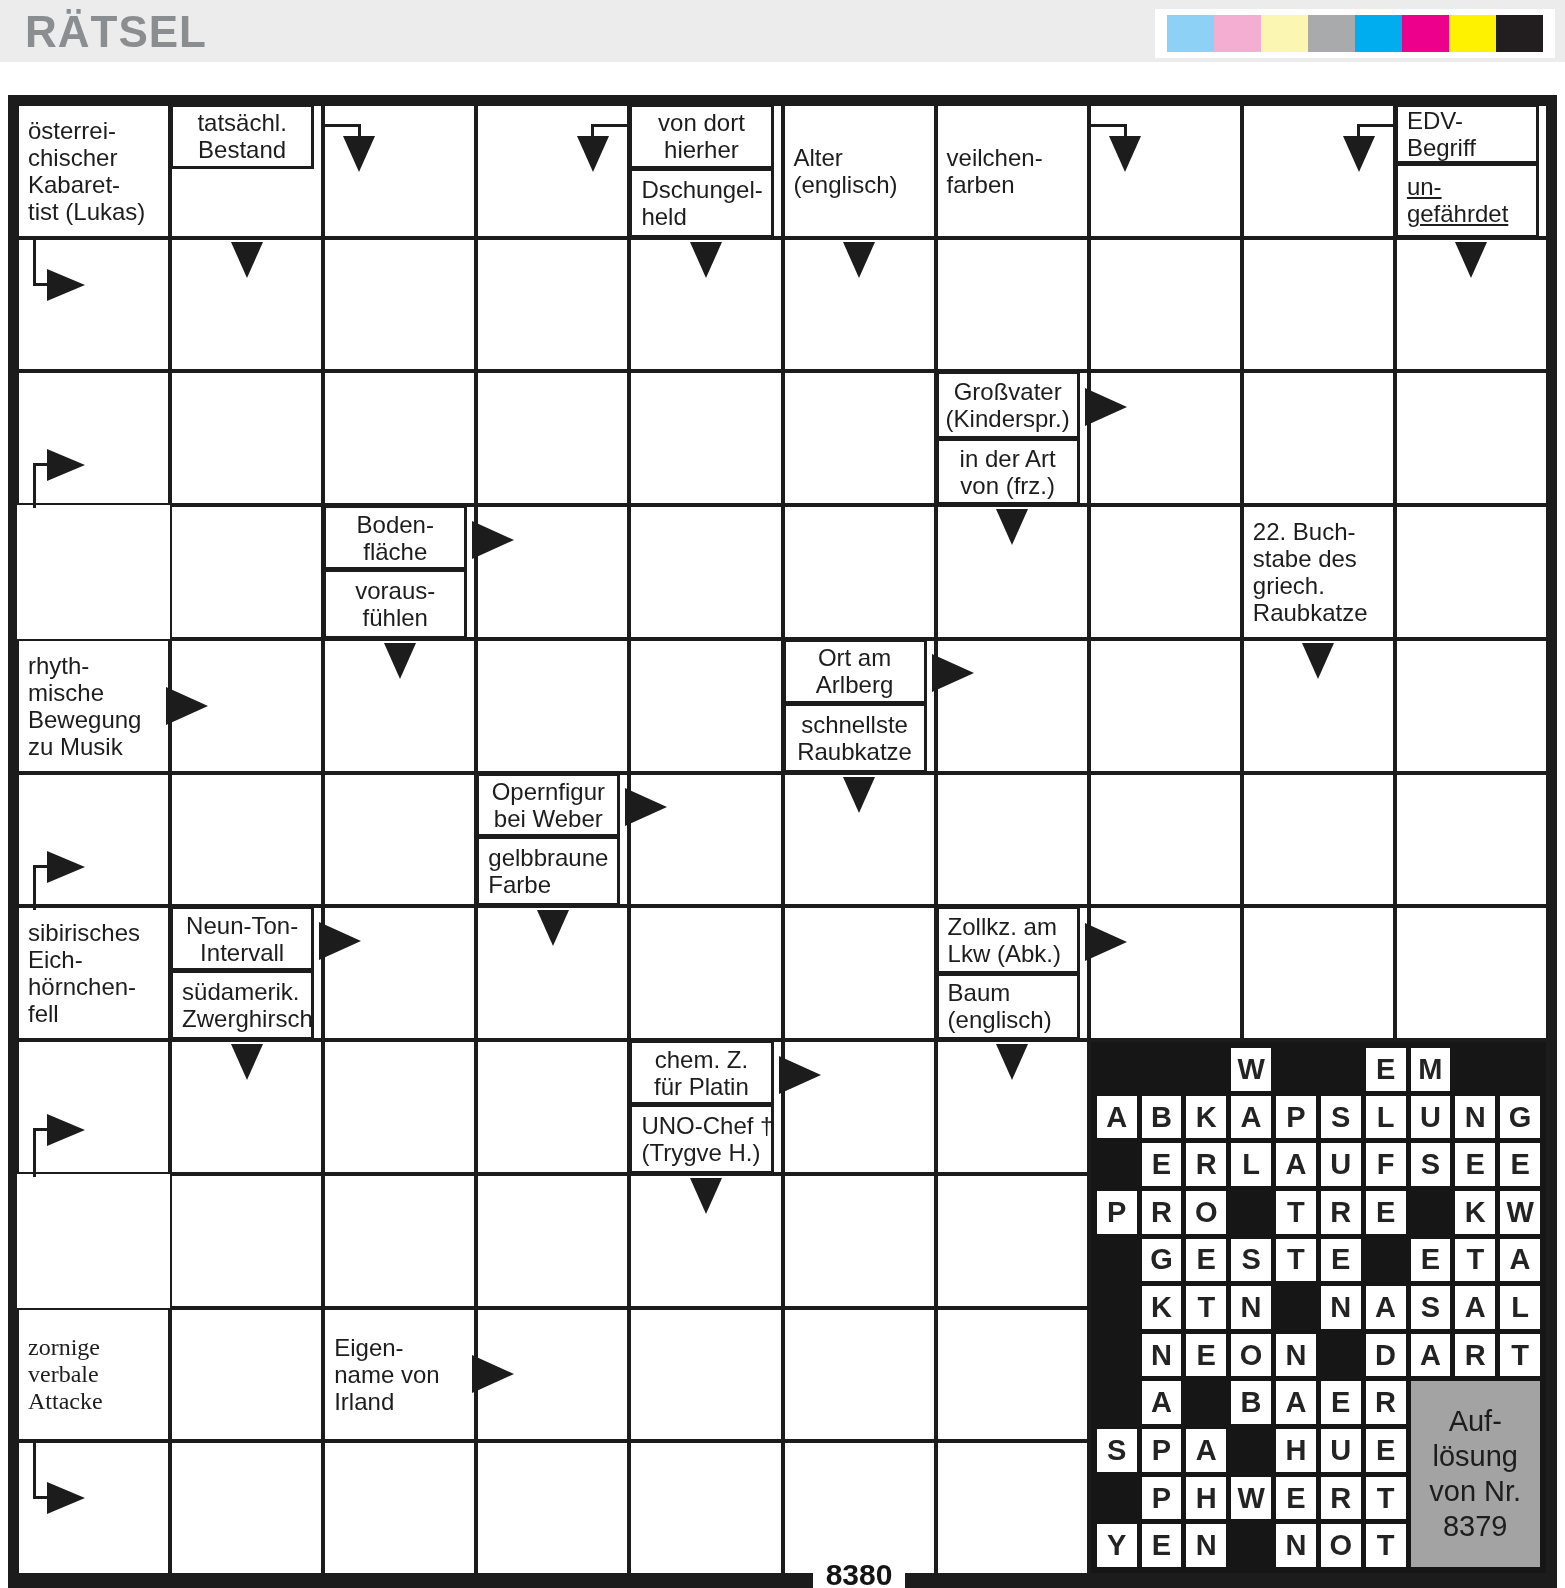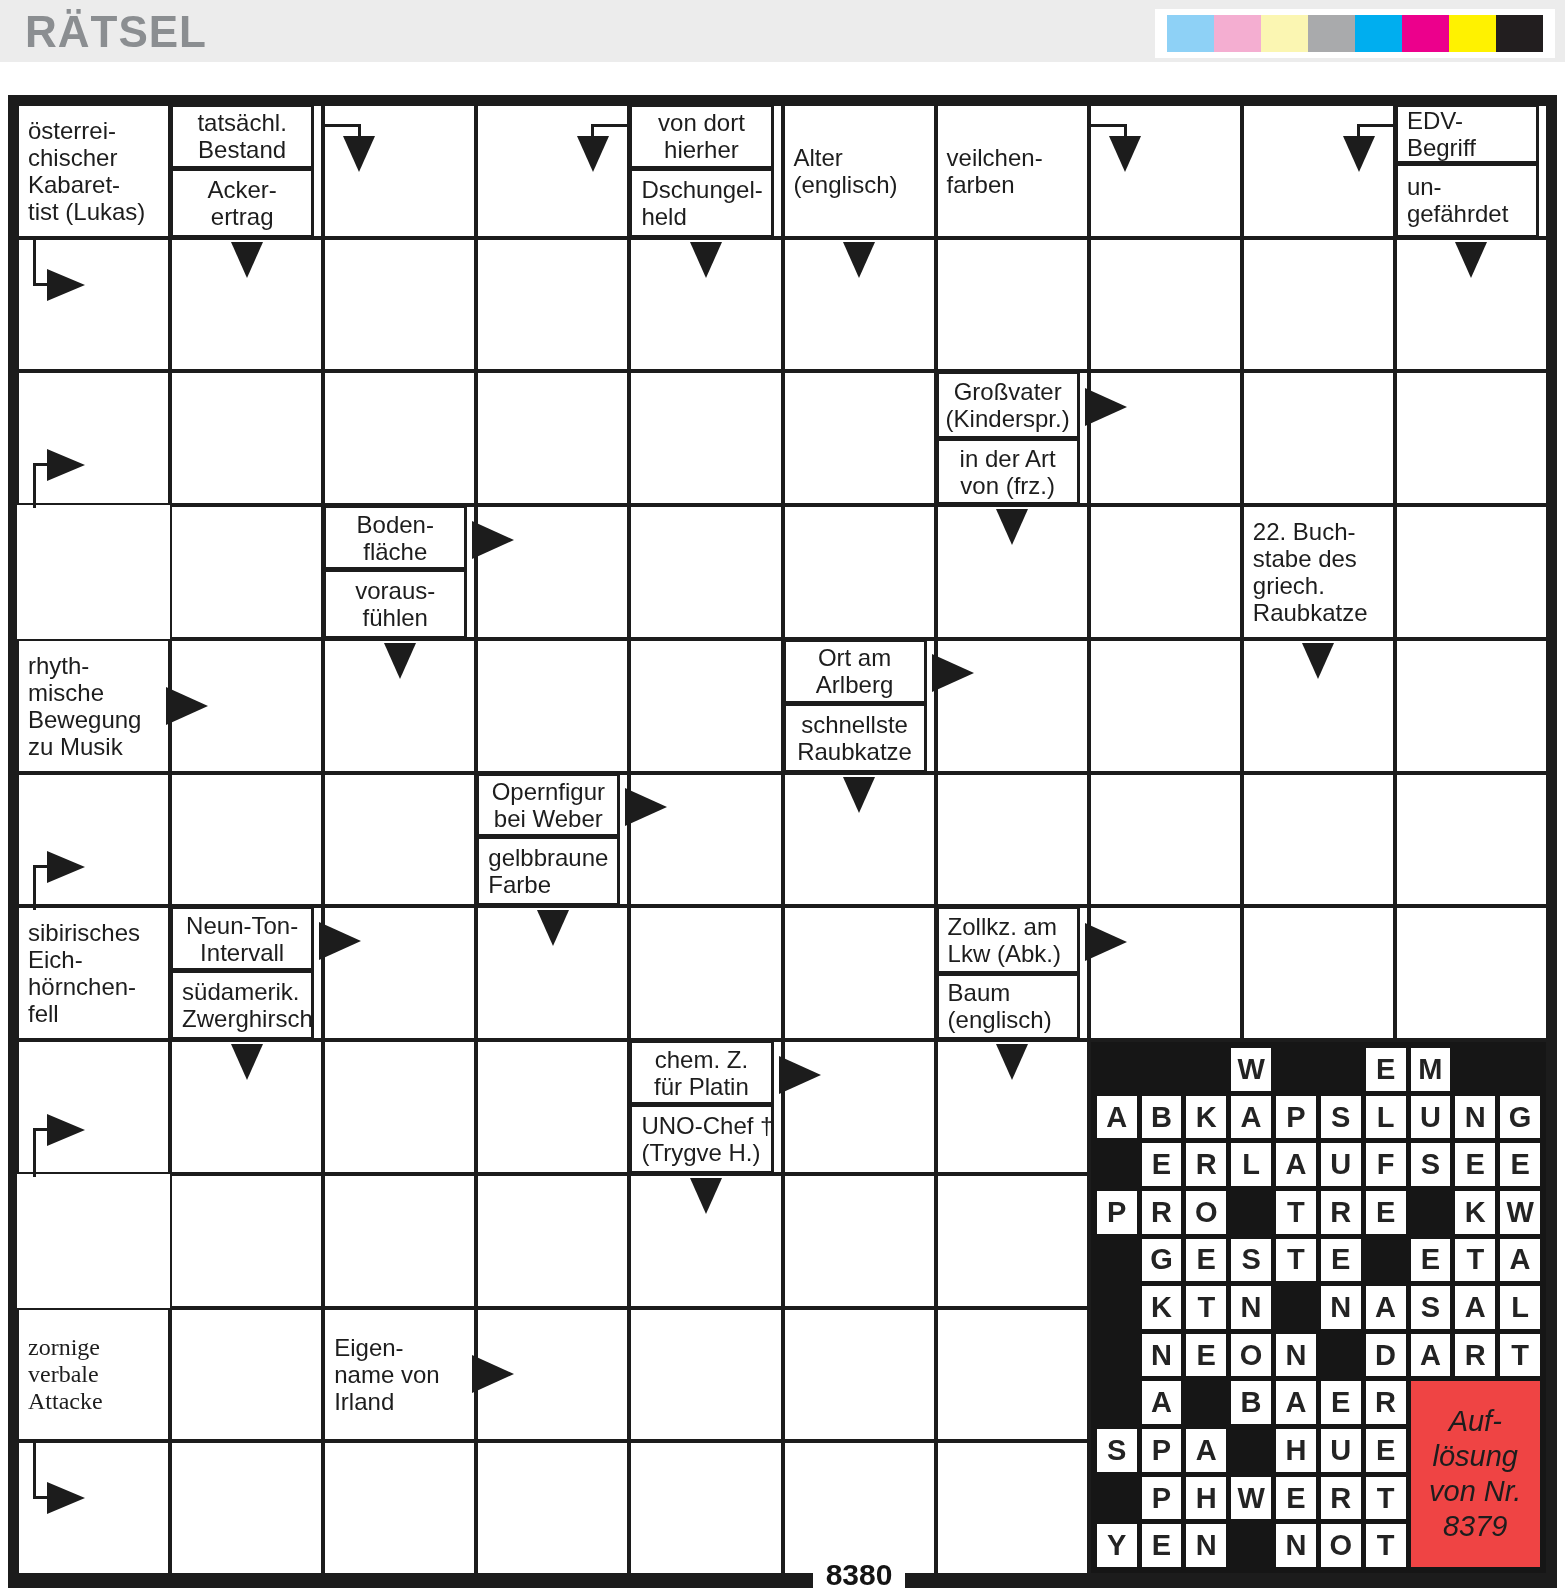--- a/index.html
+++ b/index.html
@@ -42,22 +42,22 @@
   .hook-tri-right{position:absolute;left:28px;width:0;height:0;z-index:4;
             border-top:16px solid transparent;border-bottom:16px solid transparent;
             border-left:38px solid #1c1c1c;}
   
   .solution{position:relative;background:#161616;border:2px solid #1c1c1c;box-sizing:border-box;
             display:grid;grid-template-rows:repeat(11,1fr);grid-template-columns:repeat(10,1fr);
             gap:5px;padding:6px;}
   .scell{background:#fff;display:flex;align-items:center;justify-content:center;
          font-weight:bold;font-size:29px;color:#232323;}
   .scell.black{background:transparent;}
-  .slabel{background:#ef4444;display:flex;flex-direction:column;align-items:center;justify-content:center;
-          font-size:29px;line-height:35px;color:#1d1d1d;text-align:center;font-style:italic;}
+  .slabel{background:#a3a3a3;display:flex;flex-direction:column;align-items:center;justify-content:center;
+          font-size:29px;line-height:35px;color:#1d1d1d;text-align:center;}
   
   .pnum{position:absolute;left:813px;top:1558px;width:92px;height:30px;background:#fff;
         display:flex;align-items:flex-start;justify-content:center;font-size:30px;font-weight:bold;
         color:#141414;z-index:8;}
 </style>
 </head>
 <body>
 
 <div class="page">
   <div class="band">
@@ -80,24 +80,20 @@
           <span class="clue-line">chischer</span>
           <span class="clue-line">Kabaret-</span>
           <span class="clue-line">tist (Lukas)</span>
         </div>
       </div>
       <div class="cell cluecell" style="grid-area: 1 / 2;">
         <div class="clue-box align-center" style="top: -2px; height: 50%;">
           <span class="clue-line">tatsächl.</span>
           <span class="clue-line">Bestand</span>
         </div>
-        <div class="clue-box align-center" style="top: calc(50% - 3px); bottom: -2px;">
-          <span class="clue-line">Acker-</span>
-          <span class="clue-line">ertrag</span>
-        </div>
       </div>
       <div class="cell" style="grid-area: 1 / 3;">
         <div class="hline" style="top: 18px; width: 36px; height: 3px; left: 0px;"></div>
         <div class="vline" style="top: 18px; width: 3px; height: 14px; left: 33px;"></div>
         <div class="hook-tri-down" style="top: 30px; left: 18px;"></div>
       </div>
       <div class="cell" style="grid-area: 1 / 4;">
         <div class="hline" style="top: 18px; width: 36px; height: 3px; right: 0px;"></div>
         <div class="vline" style="top: 18px; width: 3px; height: 14px; right: 33px;"></div>
         <div class="hook-tri-down" style="top: 30px; right: 18px;"></div>
@@ -132,21 +128,21 @@
       <div class="cell" style="grid-area: 1 / 9;">
         <div class="hline" style="top: 18px; width: 36px; height: 3px; right: 0px;"></div>
         <div class="vline" style="top: 18px; width: 3px; height: 14px; right: 33px;"></div>
         <div class="hook-tri-down" style="top: 30px; right: 18px;"></div>
       </div>
       <div class="cell cluecell" style="grid-area: 1 / 10;">
         <div class="clue-box align-left" style="top: -2px; height: 46%;">
           <span class="clue-line">EDV-</span>
           <span class="clue-line">Begriff</span>
         </div>
-        <div class="clue-box align-left" style="top: calc(46% - 3px); bottom: -2px;">
+        <div class="clue-box align-left" style="top: calc(46% - 3px); bottom: -2px; text-decoration: underline;">
           <span class="clue-line">un-</span>
           <span class="clue-line">gefährdet</span>
         </div>
       </div>
       <div class="cell" style="grid-area: 2 / 1;">
         <div class="vline" style="left: 14px; width: 3px; top: 0px; height: 45px;"></div>
         <div class="hline" style="left: 14px; top: 43px; width: 16px; height: 3px;"></div>
         <div class="hook-tri-right" style="top: 29px;"></div>
       </div>
       <div class="cell" style="grid-area: 2 / 2;">

